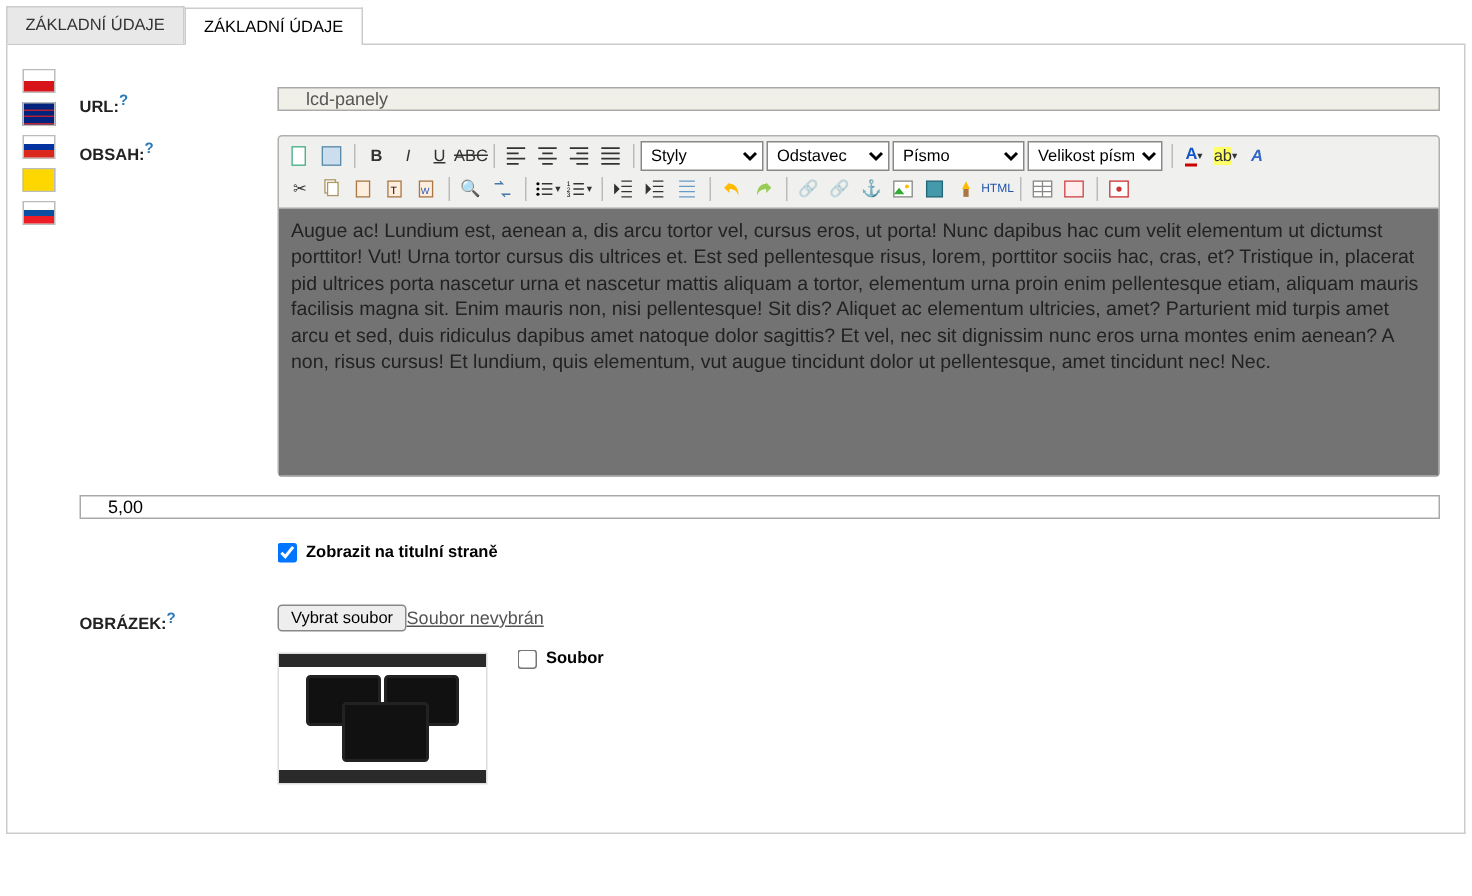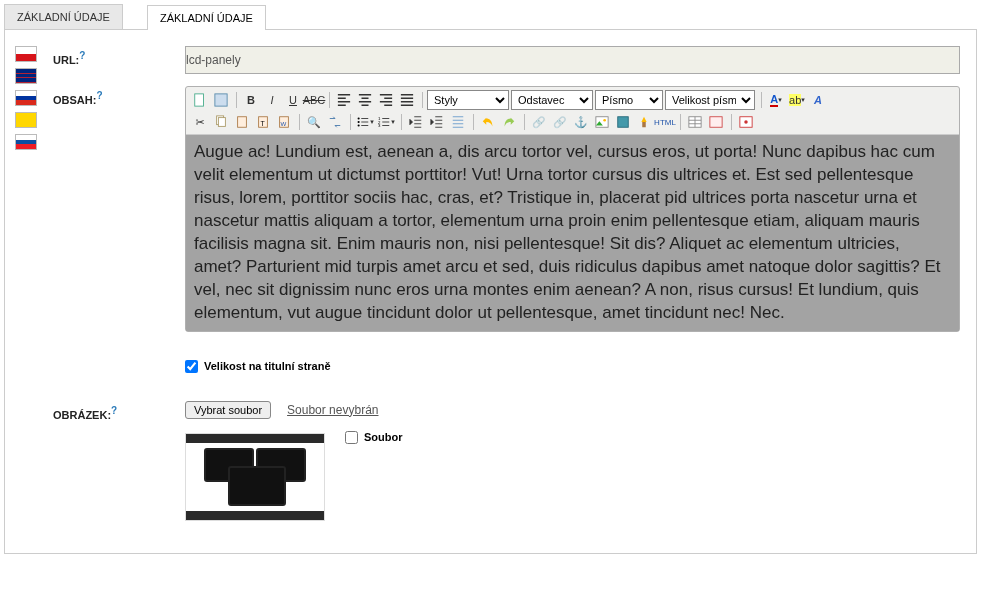--- a/index.html
+++ b/index.html
@@ -1,58 +1,58 @@
 <!DOCTYPE html>
 <html><head>
 <meta charset="utf-8">
 <style>
 * { box-sizing: border-box; margin: 0; padding: 0; }
 body { font-family: Arial, sans-serif; font-size: 12px; background: #fff; padding: 4px; }
-.tabs { display: flex; border-bottom: 1px solid #ccc; gap: 24px; }
+.tabs { display: flex; border-bottom: 1px solid #ccc; }
 .tab { padding: 6px 12px; font-size: 11px; border: 1px solid #ccc; border-bottom: none; background: #e8e8e8; color: #333; cursor: pointer; }
 .tab.active { background: #fff; color: #000; position: relative; top: 1px; }
 .panel { border: 1px solid #ccc; border-top: none; padding: 16px 16px 20px 10px; display: flex; }
 .flag-col { width: 28px; display: flex; flex-direction: column; gap: 6px; margin-right: 10px; }
 .flag { width: 22px; height: 16px; border: 1px solid #bbb; }
 .flag.cz { display: flex; flex-direction: column; }
 .flag.cz .top { flex: 1; background: #fff; }
 .flag.cz .bot { flex: 1; background: #d7141a; }
 .flag.en { display: flex; flex-direction: column; }
 .flag.en div { flex: 1; border-bottom: 1px solid #b22234; }
 .flag.ru { display: flex; flex-direction: column; }
 .flag.ru .a{flex:1;background:#fff}.flag.ru .b{flex:1;background:#0033a0}.flag.ru .c{flex:1;background:#da291c}
 .flag.ua { display: flex; flex-direction: column; }
 .flag.ua .a{flex:1;background:#ffd700}.flag.ua .b{flex:1;background:#ffd700}
 .flag.sk { display: flex; flex-direction: column; }
 .flag.sk .a{flex:1;background:#fff}.flag.sk .b{flex:1;background:#0b4ea2}.flag.sk .c{flex:1;background:#ee1c25}
 .content { flex: 1; }
-.row { display: flex; margin-bottom: 12px; align-items: flex-start; }
+.row { display: flex; margin-bottom: 12px; align-items: flex-start; margin-top: 12px; }
 .label { width: 132px; font-weight: bold; font-size: 11px; color: #222; padding-top: 4px; }
 .help { color: #2a7ab9; font-size: 10px; cursor: help; vertical-align: super; }
 .field { flex: 1; }
-.input { width: 100%; padding: 4px 0; border: 1px solid #aaa; font-size: 12px; height: 28px; }
+.input { width: 100%; padding: 4px 18px; border: 1px solid #aaa; font-size: 12px; height: 16px; }
 .input.ro { background: #f0f0e8; color: #555; }
 .editor { border: 1px solid #b0b0b0; background: #f0f0ee; border-radius: 3px; }
 .toolbar { display: flex; flex-wrap: wrap; padding: 3px 4px 0 4px; gap: 0; align-items: center; }
 .toolbar-row { display: flex; align-items: center; width: 100%; padding-bottom: 2px; }
 .tb-btn { width: 20px; height: 20px; display: inline-flex; align-items: center; justify-content: center; cursor: pointer; font-size: 11px; color: #333; margin-right: 1px; border-radius: 2px; }
 .tb-sep { width: 1px; height: 16px; background: #bbb; margin: 0 4px; }
 .tb-select { height: 20px; border: 1px solid #888; background: #fff; font-size: 11px; padding: 0 2px; margin-right: 2px; }
 .tb-select.sty { width: 82px; }
 .tb-select.par { width: 82px; }
-.tb-select.font { width: 68px; }
+.tb-select.font { width: 88px; }
 .tb-select.size { width: 90px; }
-.editor-body { background: #a3a3a3; padding: 6px 8px; min-height: 178px; font-size: 17px; line-height: 1.35; color: #222; font-family: Verdana, sans-serif; }
+.editor-body { background: #737373; padding: 6px 8px; min-height: 178px; font-size: 13px; line-height: 1.35; color: #222; font-family: Verdana, sans-serif; }
 .editor-body2 { background: #fff; border-top: 1px solid #ccc; }
 .editor-status { background: #f0f0ee; border-top: 1px solid #ccc; font-size: 11px; color: #333; padding: 3px 6px; display: flex; }
 .resize { margin-left: auto; width: 10px; height: 10px; background: repeating-linear-gradient(135deg,#999,#999 1px,#f0f0ee 1px,#f0f0ee 3px); cursor: se-resize; }
 .checkbox-row { display: flex; align-items: center; gap: 6px; padding: 4px 0; }
 .checkbox-row label { font-weight: bold; font-size: 11px; }
 .select { width: 100%; height: 24px; border: 1px solid #aaa; background: #fff; padding: 2px 4px; font-size: 12px; }
-.file-row { display: flex; align-items: center; gap: 16px; }
+.file-row { display: flex; align-items: center; gap: 0; }
 .file-btn { padding: 2px 8px; border: 1px solid #888; background: #eee; border-radius: 3px; font-size: 11px; }
 .file-status { color: #555; font-size: 12px; text-decoration: underline; }
 .img-prev { width: 140px; height: 88px; background: linear-gradient(#2a2a2a 0 10%, #fff 10% 90%, #2a2a2a 90%); border: 1px solid #ddd; position: relative; margin-top: 6px; display:flex;align-items:center;justify-content:center }
 .img-prev .mon { position: absolute; background: #111; border:2px solid #222; border-radius:3px; }
 .img-prev .m1 { width: 50px; height: 34px; top: 14px; left: 18px; }
 .img-prev .m2 { width: 50px; height: 34px; top: 14px; right: 18px; }
 .img-prev .m3 { width: 58px; height: 40px; top: 32px; left: 42px; }
 .icon-svg { width: 14px; height: 14px; }
 .color-a { color: #1155cc; border-bottom: 2px solid #cc0000; }
 .hl { background: #ffff66; }
@@ -291,28 +291,29 @@
             </div>
           </div>
           <div class="editor-body2">
             <div class="editor-body" contenteditable="true" style="">Augue ac! Lundium est, aenean a, dis arcu tortor vel, cursus eros, ut porta! Nunc dapibus hac cum velit elementum ut dictumst porttitor! Vut! Urna tortor cursus dis ultrices et. Est sed pellentesque risus, lorem, porttitor sociis hac, cras, et? Tristique in, placerat pid ultrices porta nascetur urna et nascetur mattis aliquam a tortor, elementum urna proin enim pellentesque etiam, aliquam mauris facilisis magna sit. Enim mauris non, nisi pellentesque! Sit dis? Aliquet ac elementum ultricies, amet? Parturient mid turpis amet arcu et sed, duis ridiculus dapibus amet natoque dolor sagittis? Et vel, nec sit dignissim nunc eros urna montes enim aenean? A non, risus cursus! Et lundium, quis elementum, vut augue tincidunt dolor ut pellentesque, amet tincidunt nec! Nec.</div>
           </div>
         </div>
       </div>
     </div>
 
     <div class="row">
+      <div class="field"><input class="input" value="5,00" style=""></div>
     </div>
 
     <div class="row">
       <div class="label"></div>
       <div class="field">
         <div class="checkbox-row">
           <input type="checkbox" checked="" style="">
-          <label>Velikost na titulní straně</label>
+          <label>Zobrazit na titulní straně</label>
         </div>
       </div>
     </div>
 
     <div class="row">
     </div>
 
     <div class="row">
       <div class="label"><span>OBRÁZEK:</span><span class="help">?</span></div>
       <div class="field">

